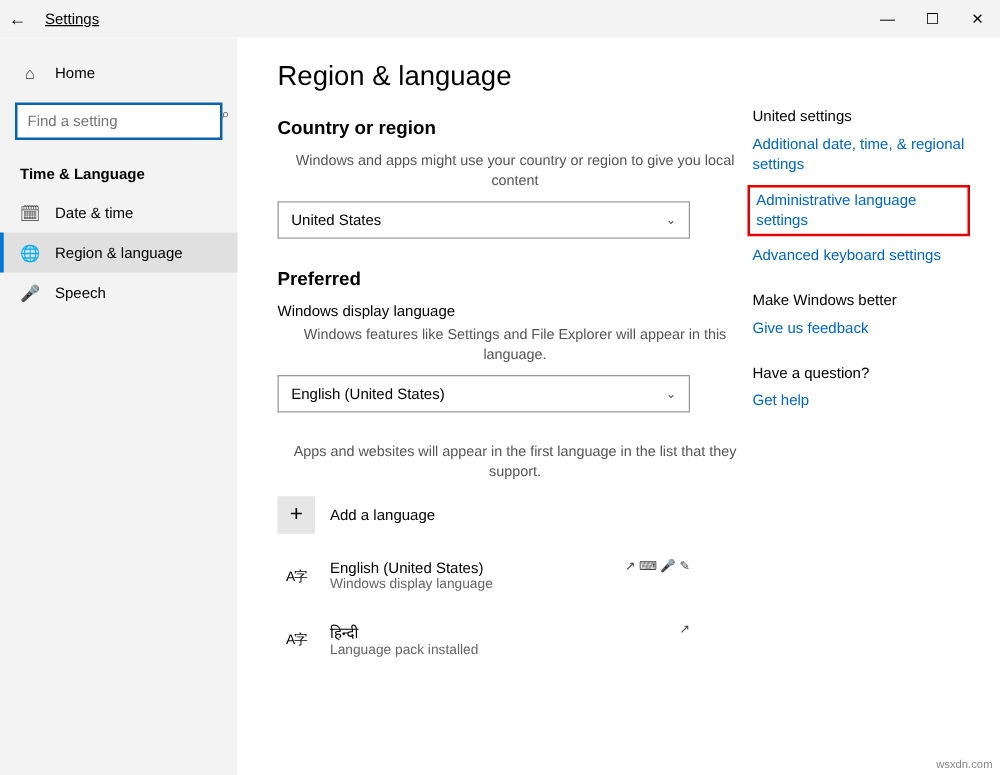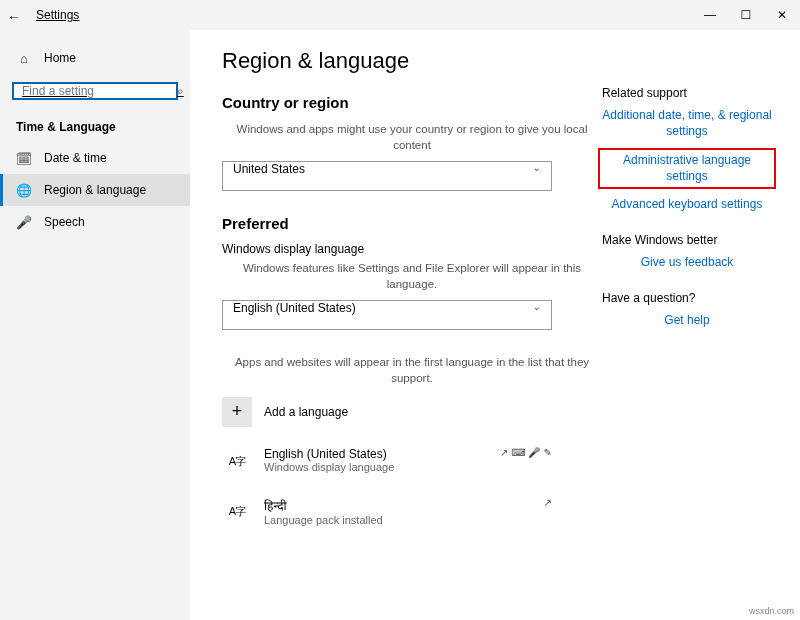--- a/index.html
+++ b/index.html
@@ -7,46 +7,46 @@
 .window { display: flex; flex-direction: column; height: 100%; }
 .titlebar { display: flex; align-items: center; height: 30px; background: #f3f3f3; }
 .titlebar .back { width: 28px; text-align: center; font-size: 14px; }
 .titlebar .title { font-size: 12px; margin-left: 8px; flex: 1; text-decoration: underline; }
 .winbtns { display: flex; }
 .winbtn { width: 36px; height: 30px; display: flex; align-items: center; justify-content: center; font-size: 12px; }
 .content { display: flex; flex: 1; overflow: hidden; }
 .sidebar { width: 190px; background: #f3f3f3; padding-top: 12px; }
 .sidebar .row { display: flex; align-items: center; height: 32px; padding: 0 16px; gap: 12px; font-size: 12px; }
 .sidebar .row .ico { width: 16px; height: 16px; display: flex; align-items: center; justify-content: center; font-size: 13px; color: #333; }
-.searchbox { margin: 8px 12px 14px 12px; height: 18px; border: 2px solid #0a64ad; display: flex; padding: 0 8px; background: #fff; text-decoration: underline; }
+.searchbox { margin: 8px 12px 14px 12px; height: 30px; border: 2px solid #0a64ad; display: flex; padding: 0 8px; background: #fff; }
 .searchbox input { flex: 1; border: none; outline: none; font-size: 12px; background: transparent; }
 .searchbox .sicon { color: #555; font-size: 12px; }
 .cat { font-size: 12px; font-weight: 600; padding: 6px 16px 8px; }
 .sidebar .active { background: #e0e0e0; position: relative; }
 .sidebar .active::before { content: ""; position: absolute; left: 0; top: 0; bottom: 0; width: 3px; background: #0078d7; }
 .main { flex: 1; padding: 18px 24px 0 32px; overflow: auto; display: flex; }
 .maincol { flex: 1; max-width: 380px; }
 .side2 { width: 170px; padding-top: 38px; font-size: 12px; }
 h1 { font-size: 22px; font-weight: 400; margin-bottom: 20px; }
 h2 { font-size: 15px; font-weight: 600; margin-bottom: 10px; }
 .desc { color: #555; font-size: 11.5px; line-height: 1.4; margin-bottom: 8px; text-align: center; }
-.dropdown { border: 1px solid #999; height: 30px; display: flex; padding: 0 10px; font-size: 12px; width: 330px; margin-bottom: 24px; justify-content: space-between; }
+.dropdown { border: 1px solid #999; height: 30px; display: flex; align-items: center; padding: 0 10px; font-size: 12px; width: 330px; margin-bottom: 24px; justify-content: space-between; }
 .chev { font-size: 10px; color: #555; }
 .sub { font-size: 12px; font-weight: 400; margin-bottom: 4px; color: #000; }
 .addlang { display: flex; align-items: center; gap: 12px; margin: 10px 0 14px; }
 .plusbox { width: 30px; height: 30px; background: #e6e6e6; display: flex; align-items: center; justify-content: center; font-size: 18px; }
 .langrow { display: flex; align-items: flex-start; padding: 6px 0 14px 0; gap: 12px; width: 330px; }
 .langicon { width: 30px; height: 30px; display: flex; align-items: center; justify-content: center; font-size: 13px; position: relative; }
 .langicon::after { content: "A字"; font-size: 11px; letter-spacing: -1px; }
 .langinfo { flex: 1; }
 .langname { font-size: 12px; }
 .langsub { font-size: 11px; color: #666; }
 .langicons { display: flex; gap: 6px; font-size: 10px; color: #444; }
 .side2 .sh { font-size: 12px; font-weight: 400; margin-bottom: 8px; color: #000; }
-.side2 .link { color: #0067c0; font-size: 12px; margin-bottom: 12px; display: block; cursor: pointer; line-height: 1.3; text-align: center; }
+.side2 .link { color: #0067c0; font-size: 12px; margin-bottom: 12px; display: block; cursor: pointer; line-height: 1.3; }
 .hlbox { border: 2px solid #e30000; padding: 3px 5px; margin: -3px -4px 8px -4px; }
 .section2 { margin-top: 20px; }
 .watermark { position: absolute; right: 6px; bottom: 4px; font-size: 9px; color: #888; }
 </style>
 </head>
 <body>
 
 <div class="window">
   <div class="titlebar">
     <div class="back">←</div>
@@ -121,21 +121,21 @@
           <div class="langicon"></div>
           <div class="langinfo">
             <div class="langname">हिन्दी</div>
             <div class="langsub">Language pack installed</div>
           </div>
           <div class="langicons">↗</div>
         </div>
       </div>
 
       <div class="side2">
-        <div class="sh">Related support</div>
+        <div class="sh">United settings</div>
         <a class="link">Additional date, time, &amp; regional settings</a>
         <div class="hlbox">
           <a class="link" style="margin-bottom:0">Administrative language settings</a>
         </div>
         <a class="link">Advanced keyboard settings</a>
 
         <div class="section2">
           <div class="sh">Make Windows better</div>
           <a class="link">Give us feedback</a>
         </div>

